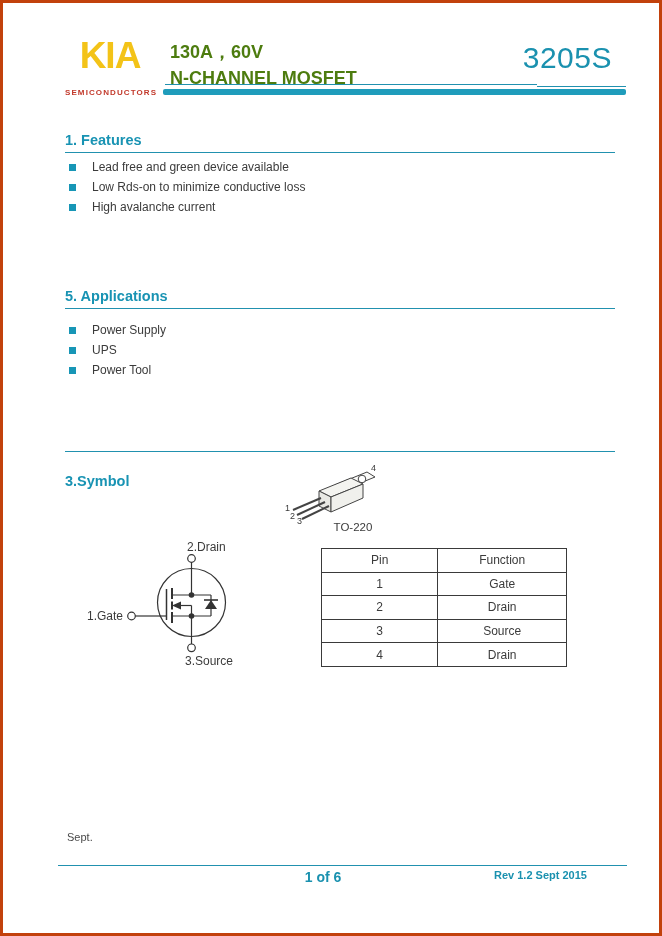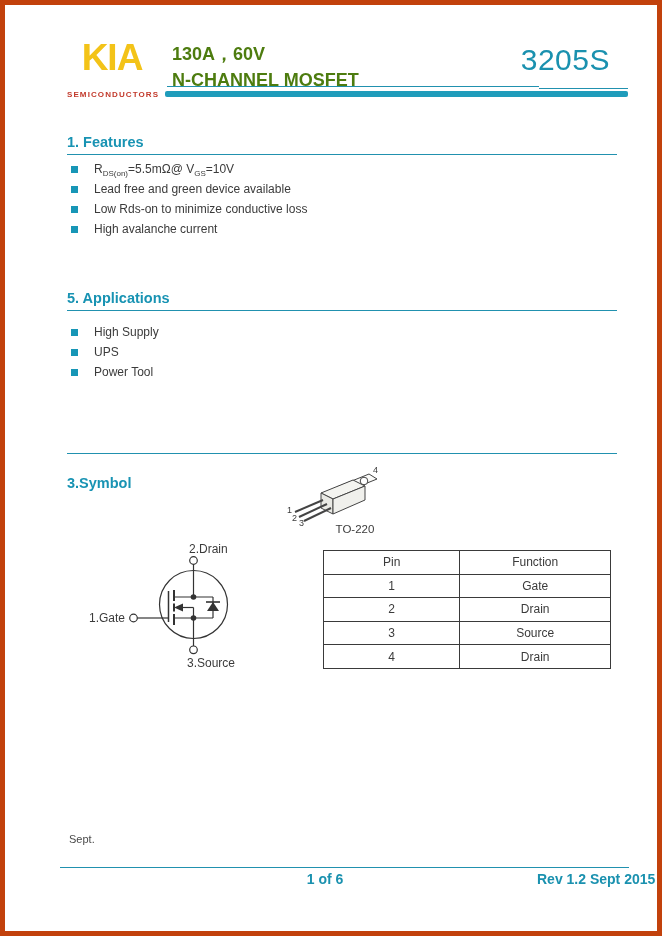--- a/index.html
+++ b/index.html
@@ -1,19 +1,19 @@
 <!DOCTYPE html>
 <html><head>
 <meta charset="utf-8">
 <style>
   * { margin:0; padding:0; box-sizing:border-box; }
   body { background:#ffffff; font-family:"Liberation Sans", sans-serif; }
   .page {
     position:relative; width:662px; height:936px; background:#ffffff;
-    border:5px solid #c2410c; overflow:hidden;
+    border:3px solid #c2410c; overflow:hidden;
     font-family:"Liberation Sans", sans-serif; color:#3b3b3b;
   }
   
   .logo-block { position:absolute; left:62px; top:34px; width:90px; text-align:center; }
   .logo-kia { font-size:37px; font-weight:bold; letter-spacing:-1px; color:#F3C318; line-height:1.0; }
   .logo-tagline { margin-top:14px; font-size:8px; font-weight:bold; letter-spacing:1.1px; color:#C2392B; }
   .subtitle-block { position:absolute; left:167px; top:36px; }
   .subtitle-line { font-size:18px; font-weight:bold; color:#4d7c0f; line-height:1.45; }
   .part-number { position:absolute; right:47px; top:38px; font-size:30px; color:#1A91AF; letter-spacing:0.5px; }
   .header-thin-line-1 { position:absolute; left:162px; top:81px; width:372px; height:1px; background:#2191AF; }
@@ -27,30 +27,30 @@
   .bullet-square { width:7px; height:7px; background:#1796B6; margin-top:4px; margin-right:16px; flex:0 0 auto; }
   .bullet-text { font-size:12px; color:#3b3b3b; line-height:15px; }
   .bullet-text sub { font-size:8px; }
   
   .pkg-svg { position:absolute; left:268px; top:450px; }
   .sym-svg { position:absolute; left:60px; top:533px; }
   .svg-label { font-size:12px; fill:#3b3b3b; font-family:"Liberation Sans", sans-serif; }
   .svg-pin-num { font-size:9px; fill:#3b3b3b; font-family:"Liberation Sans", sans-serif; }
   .pkg-label { font-size:11.5px; fill:#3b3b3b; font-family:"Liberation Sans", sans-serif; }
   
-  .pin-table { position:absolute; left:318px; top:545px; width:288px; border-collapse:collapse; }
+  .pin-table { position:absolute; left:318px; top:545px; width:246px; border-collapse:collapse; }
   .pin-table td, .pin-table th { border:1px solid #3a3a3a; height:23.6px; text-align:center;
     font-size:12px; font-weight:normal; color:#3b3b3b; }
   .pin-table .col-pin { width:47.5%; }
   .pin-table .col-fn { width:52.5%; }
   
   .footer-note { position:absolute; left:64px; top:828px; font-size:11px; color:#4a4a4a; }
   .footer-line { position:absolute; left:55px; top:862px; width:569px; height:1px; background:#2191AF; }
   .footer-page { position:absolute; left:320px; top:866px; transform:translateX(-50%); font-size:14px; font-weight:bold; color:#1A91AF; }
-  .footer-rev { position:absolute; left:491px; top:866px; font-size:14px; font-weight:bold; color:#1A91AF;margin-left:41px; }
+  .footer-rev { position:absolute; left:491px; top:866px; font-size:11px; font-weight:bold; color:#1A91AF; }
 </style>
 </head>
 <body>
 
 <div class="page">
 
   <div class="logo-block">
     <div class="logo-kia">KIA</div>
     <div class="logo-tagline">SEMICONDUCTORS</div>
   </div>
@@ -61,42 +61,38 @@
   <div class="part-number">3205S</div>
   <div class="header-thin-line-1"></div>
   <div class="header-thin-line-2"></div>
   <div class="header-bar"></div>
 
   <div class="section-title" style="top:129px;">1. Features</div>
   <div class="section-underline" style="top:149px;"></div>
   <div class="bullet-list" style="top:157px;">
     <div class="bullet-item">
       <span class="bullet-square"></span>
-      <span class="bullet-text"><span>R</span><sub>DS(on)</sub><span>=5.5mΩ@ V</span><sub>GS</sub><span>=10V</span></span>
-    </div>
-    <div class="bullet-item">
-      <span class="bullet-square"></span>
       <span class="bullet-text">Lead free and green device available</span>
     </div>
     <div class="bullet-item">
       <span class="bullet-square"></span>
       <span class="bullet-text">Low Rds-on to minimize conductive loss</span>
     </div>
     <div class="bullet-item">
       <span class="bullet-square"></span>
       <span class="bullet-text">High avalanche current</span>
     </div>
   </div>
 
   <div class="section-title" style="top:285px;">5. Applications</div>
   <div class="section-underline" style="top:305px;"></div>
   <div class="bullet-list" style="top:320px;">
     <div class="bullet-item">
       <span class="bullet-square"></span>
-      <span class="bullet-text">High Supply</span>
+      <span class="bullet-text">Power Supply</span>
     </div>
     <div class="bullet-item">
       <span class="bullet-square"></span>
       <span class="bullet-text">UPS</span>
     </div>
     <div class="bullet-item">
       <span class="bullet-square"></span>
       <span class="bullet-text">Power Tool</span>
     </div>
   </div>

